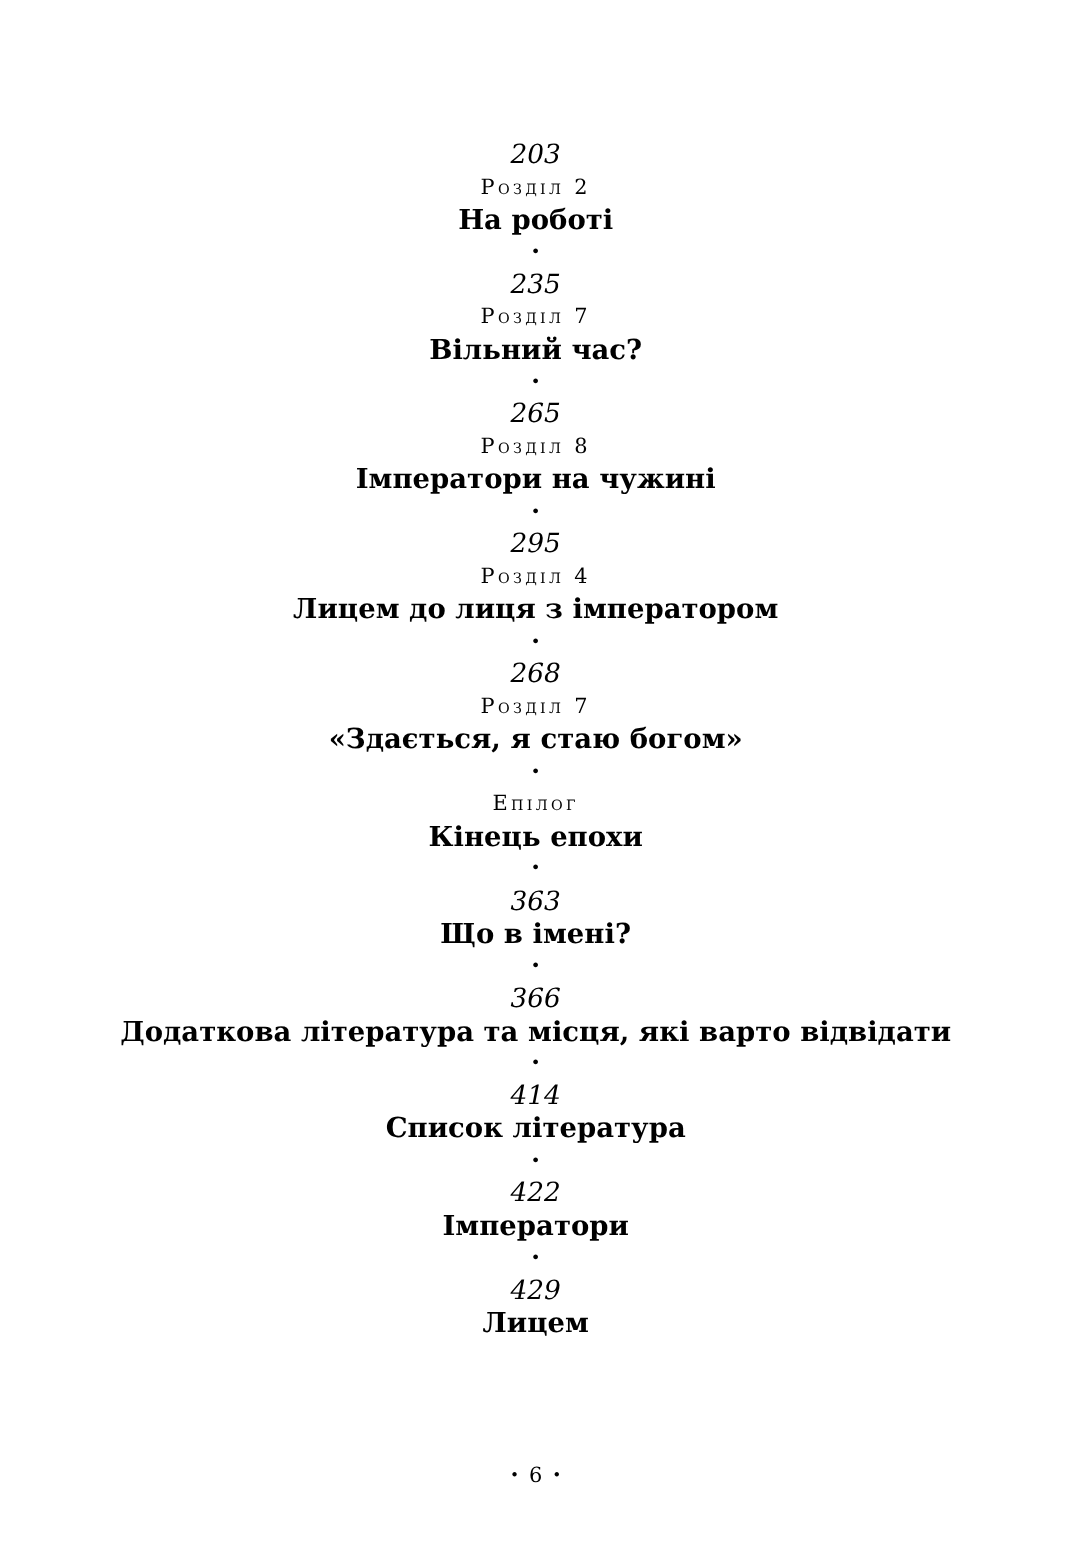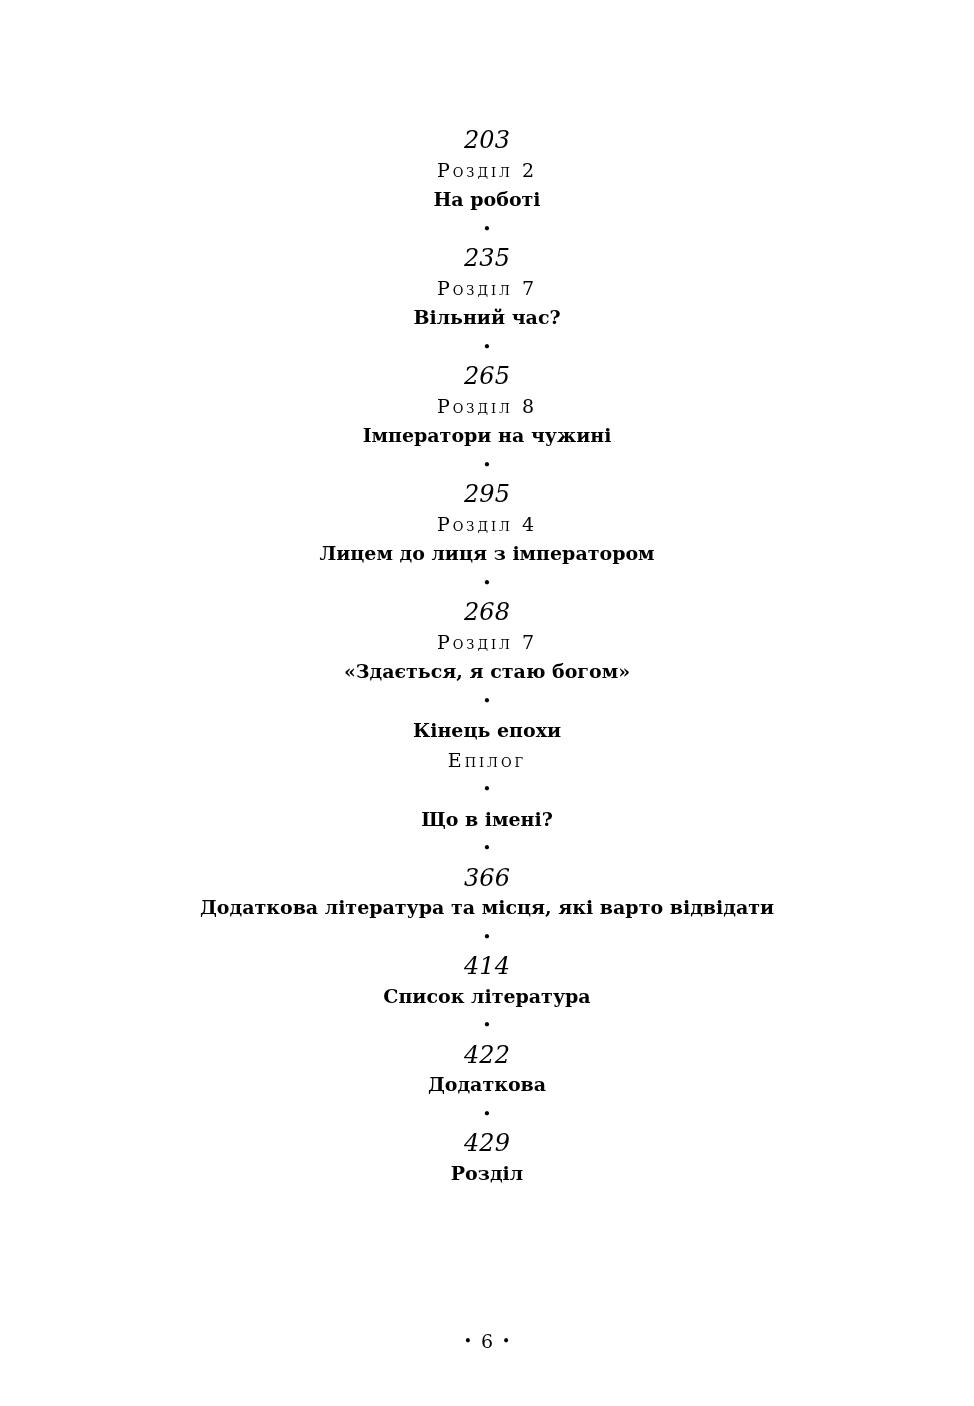--- a/index.html
+++ b/index.html
@@ -25,21 +25,21 @@
     font-style: italic;
     font-size: 24px;
   }
   .toc-label {
     font-size: 19px;
     font-variant: small-caps;
     letter-spacing: 3px;
   }
   .toc-title {
     font-weight: bold;
-    font-size: 19px;
+    font-size: 25px;
   }
   .toc-sep {
     font-size: 15px;
   }
   .footer {
     position: absolute;
     top: 1330px;
     left: 0;
     right: 0;
     text-align: center;
@@ -87,26 +87,27 @@
     </div>
 
     <div class="toc-entry">
       <div class="line toc-page">268</div>
       <div class="line toc-label">Розділ 7</div>
       <div class="line toc-title">«Здається, я стаю богом»</div>
       <div class="line toc-sep">•</div>
     </div>
 
     <div class="toc-entry">
+      <div class="line toc-label">Епілог</div>
       <div class="line toc-title">Кінець епохи</div>
-      <div class="line toc-label">Епілог</div>
       <div class="line toc-sep">•</div>
     </div>
 
     <div class="toc-entry">
+      <div class="line toc-page">363</div>
 
       <div class="line toc-title">Що в імені?</div>
       <div class="line toc-sep">•</div>
     </div>
 
     <div class="toc-entry">
       <div class="line toc-page">366</div>
 
       <div class="line toc-title">Додаткова література та місця, які варто відвідати</div>
       <div class="line toc-sep">•</div>
@@ -115,28 +116,28 @@
     <div class="toc-entry">
       <div class="line toc-page">414</div>
 
       <div class="line toc-title">Список література</div>
       <div class="line toc-sep">•</div>
     </div>
 
     <div class="toc-entry">
       <div class="line toc-page">422</div>
 
-      <div class="line toc-title">Додаткова</div>
+      <div class="line toc-title">Імператори</div>
       <div class="line toc-sep">•</div>
     </div>
 
     <div class="toc-entry">
       <div class="line toc-page">429</div>
 
-      <div class="line toc-title">Розділ</div>
+      <div class="line toc-title">Лицем</div>
 
     </div>
 
   </div>
 
   <div class="footer">
     <span class="footer-bullet">•</span><span class="footer-num">6</span><span class="footer-bullet">•</span>
   </div>
 
 </div>

